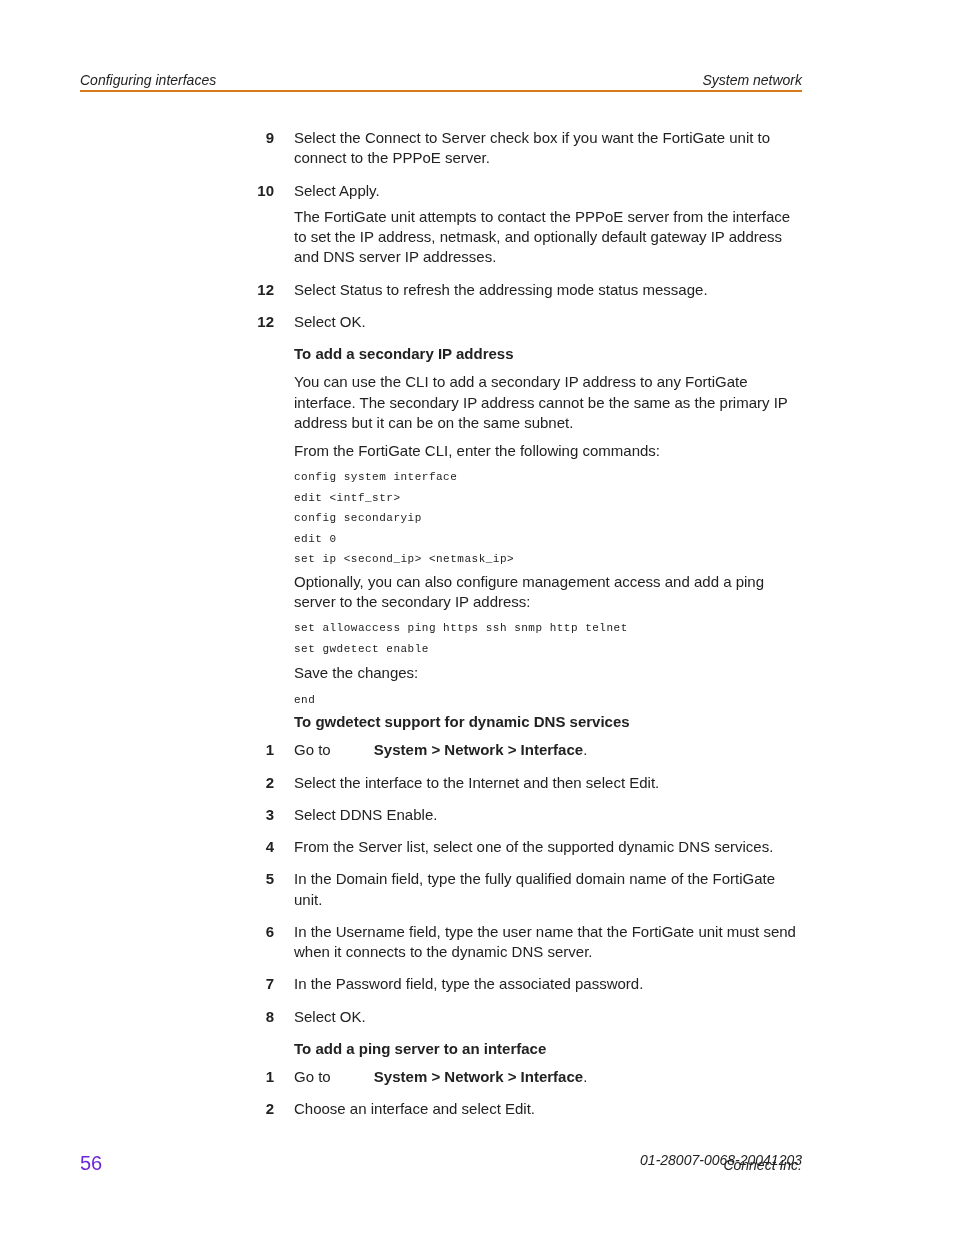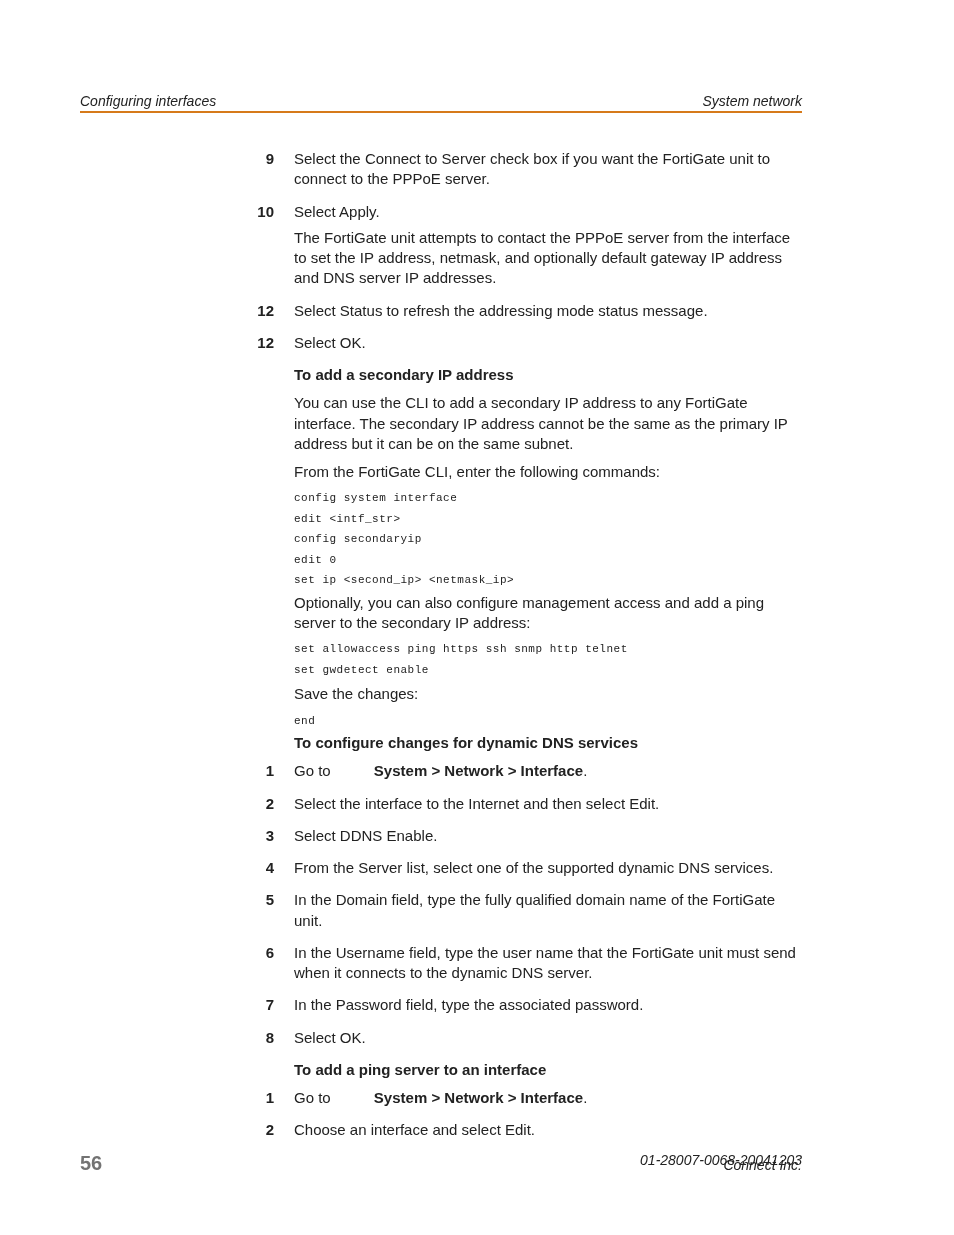--- a/index.html
+++ b/index.html
@@ -7,21 +7,21 @@
     padding: 0;
     font-family: Arial, Helvetica, sans-serif;
     font-size: 15px;
     color: #222;
     background: #fff;
   }
   .page {
     width: 882px;
     height: 1235px;
     box-sizing: border-box;
-    padding: 93px 80px 0 80px;
+    padding: 72px 80px 0 80px;
     position: relative;
   }
   .header {
     display: flex;
     justify-content: space-between;
     font-style: italic;
     font-size: 14px;
     padding-bottom: 2px;
   }
   .hr-line {
@@ -75,22 +75,22 @@
     position: absolute;
     bottom: 60px;
     left: 80px;
     right: 80px;
     display: flex;
     justify-content: space-between;
     align-items: baseline;
     font-size: 14px;
   }
   .page-num {
-    color: #737373;
-    font-weight: bold;
+    color: #6d28d9;
+    font-weight: normal;
     font-size: 20px;
   }
   .footer-center {
     font-style: italic;
     position: absolute;
     left: 0;
     right: 0;
     text-align: right;
   }
   .footer-right {
@@ -148,21 +148,21 @@
       <div class="code">edit &lt;intf_str&gt;</div>
       <div class="code">config secondaryip</div>
       <div class="code">edit 0</div>
       <div class="code">set ip &lt;second_ip&gt; &lt;netmask_ip&gt;</div>
       <p style="margin-top:0">Optionally, you can also configure management access and add a ping server to the secondary IP address:</p>
       <div class="code">set allowaccess ping https ssh snmp http telnet</div>
       <div class="code">set gwdetect enable</div>
       <p style="margin-top:6px">Save the changes:</p>
       <div class="code">end</div>
 
-      <p class="heading-bold">To configure changes for dynamic DNS services</p>
+      <p class="heading-bold">To gwdetect support for dynamic DNS services</p>
     </div>
 
     <div class="step-row">
       <div class="step-num">1</div>
       <div class="step-body">
           <p><span>Go to </span><b>System &gt; Network &gt; Interface</b><span>.</span></p>
         </div>
     </div>
     <div class="step-row">
       <div class="step-num">2</div>

